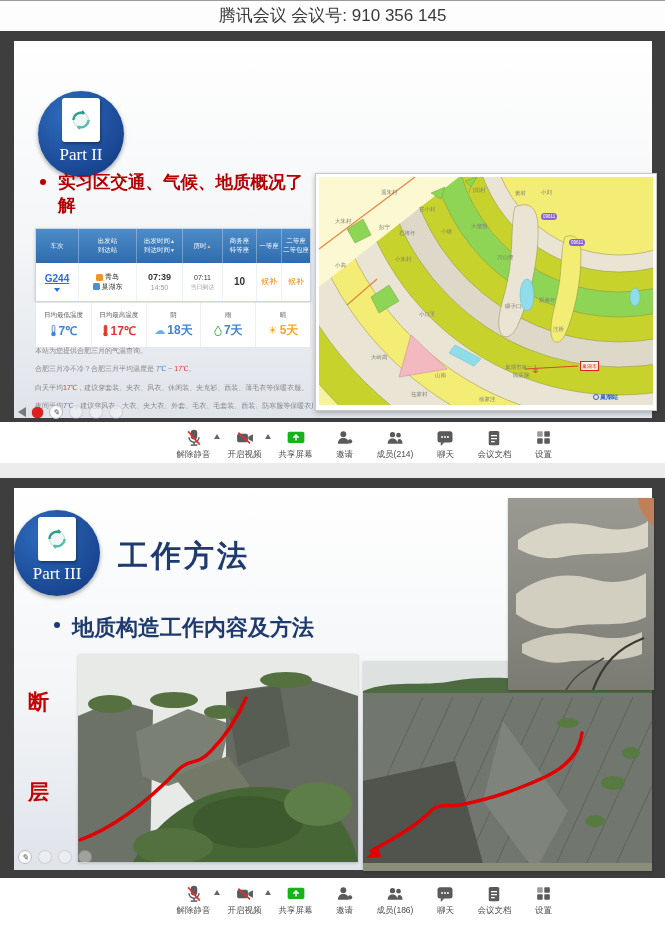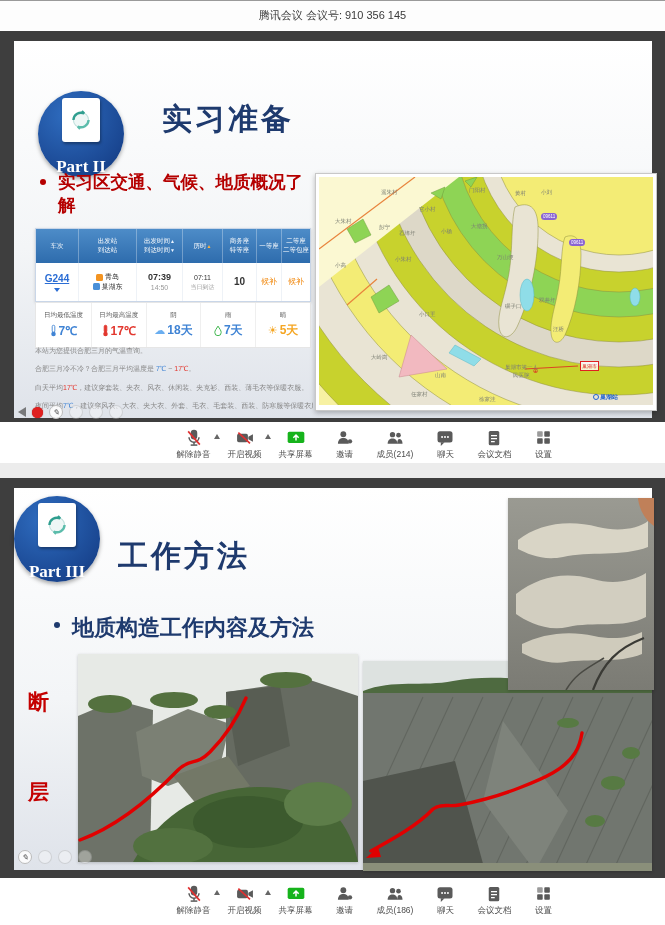--- a/index.html
+++ b/index.html
@@ -1,38 +1,38 @@
 <!DOCTYPE html>
 <html><head>
 <meta charset="utf-8">
 <style>
   html,body{margin:0;padding:0;background:#fff;}
   .page{position:relative;width:665px;height:925px;background:#fff;overflow:hidden;
         font-family:"Liberation Sans",sans-serif;border-top:1px solid #9a9a9a;box-sizing:border-box;}
   
   .titlebar{position:absolute;top:0;left:0;width:665px;height:29px;background:#fdfdfd;
-            display:flex;align-items:center;justify-content:center;font-size:11px;color:#3a3a3a;}
+            display:flex;align-items:center;justify-content:center;font-size:17px;color:#3a3a3a;}
   
   .win{position:absolute;left:0;width:665px;background:#3e3e3e;}
   #win1{top:30px;height:391px;}
   #win2{top:477px;height:400px;}
   .slide{position:absolute;left:14px;top:10px;width:638px;
          background:linear-gradient(180deg,#ffffff 0%,#f3f5f7 55%,#dfe3ea 100%);}
   #slide1{height:377px;}
   #slide2{height:382px;}
   .gapstrip{position:absolute;top:462px;left:0;width:665px;height:15px;background:#ececec;}
   
   .part-badge{position:absolute;border-radius:50%;display:flex;flex-direction:column;align-items:center;
               background:radial-gradient(circle at 35% 28%,#2f6dc0 0%,#1a4792 70%,#123576 100%);
               box-shadow:0 2px 4px rgba(0,0,0,.35);}
   .badge1{left:24px;top:50px;width:86px;height:86px;}
-  .badge2{left:0px;top:8px;width:86px;height:86px;}
+  .badge2{left:0px;top:22px;width:86px;height:86px;}
   .globe{margin-top:7px;width:38px;height:44px;background:#fff;border-radius:3px;
          box-shadow:1px 2px 3px rgba(0,0,0,.35);display:flex;align-items:center;justify-content:center;}
-  .part-label{color:#fff;font-family:"Liberation Serif",serif;font-weight:bold;font-size:17px;margin-top:15px;}
+  .part-label{color:#fff;font-family:"Liberation Serif",serif;font-weight:normal;font-size:17px;margin-top:3px;}
   
   .slide-title{position:absolute;font-weight:bold;color:#1e3a6e;font-size:30px;letter-spacing:3px;}
   .t1{left:148px;top:58px;}
   .t2{left:104px;top:48px;}
   .bullet-row{position:absolute;display:flex;}
   .b1{left:26px;top:130px;width:268px;}
   .b2{left:40px;top:126px;width:420px;}
   .dot{width:6px;height:6px;border-radius:50%;margin:8px 12px 0 0;flex:none;}
   .dot.red{background:#b50000;}
   .dot.navy{background:#1e3a6e;}
@@ -139,21 +139,20 @@
         <div class="globe">
           <svg width="26" height="26" viewBox="0 0 24 24">
             <circle cx="12" cy="12" r="7" fill="#eef7f6" stroke="#bfe0dc"></circle>
             <path d="M5,12 a7,7 0 0 1 10,-6 l-2.2,-2.2" stroke="#2f9e8f" fill="none" stroke-width="2.2"></path>
             <path d="M19,12 a7,7 0 0 1 -10,6 l2.2,2.2" stroke="#5bbcab" fill="none" stroke-width="2.2"></path>
           </svg>
         </div>
         <div class="part-label">Part II</div>
       </div>
 
-      <div class="slide-title t1">实习准备</div>
 
       <div class="bullet-row b1">
         <span class="dot red"></span>
         <span class="bullet-text red">实习区交通、气候、地质概况了解</span>
       </div>
 
       <div class="train">
         <div class="tr-head">
           <div class="th">
               <span>车次</span>

